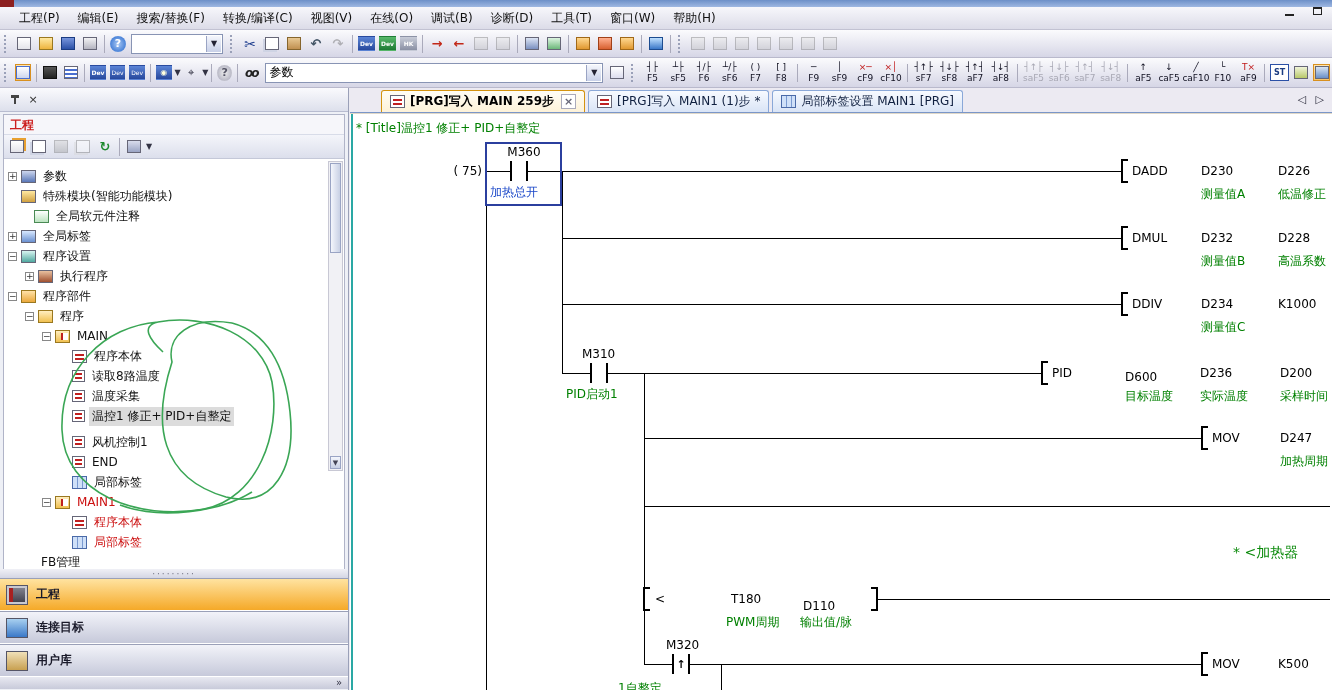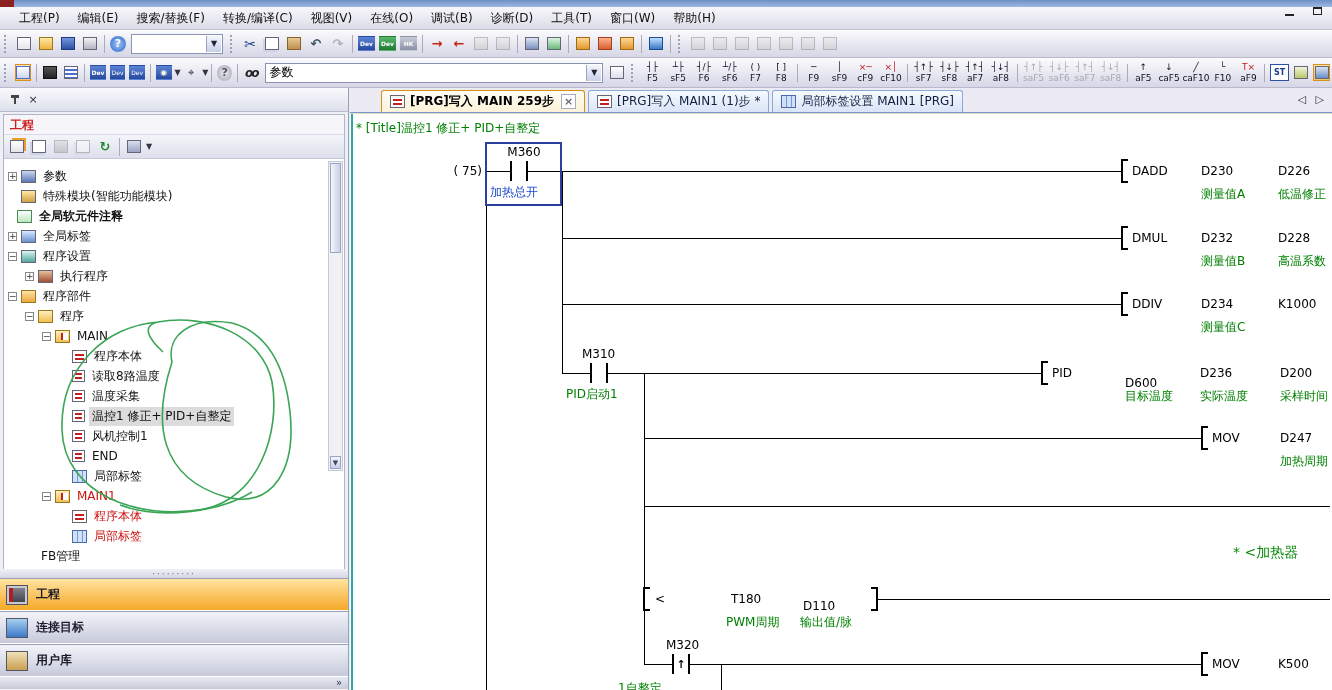--- a/index.html
+++ b/index.html
@@ -472,21 +472,21 @@
         <div class="trow" style="padding-left: 4px;">
           <span class="expander">+</span>
           <span class="ticon ti-param"></span>
           <span class="tlabel">参数</span>
         </div>
         <div class="trow" style="padding-left: 4px;">
           <span class="exp-spacer"></span>
           <span class="ticon ti-special"></span>
           <span class="tlabel">特殊模块(智能功能模块)</span>
         </div>
-        <div class="trow" style="padding-left: 0; font-weight: bold;">
+        <div class="trow" style="padding-left: 17px;">
           <span class="exp-spacer"></span>
           <span class="ticon ti-comment"></span>
           <span class="tlabel">全局软元件注释</span>
         </div>
         <div class="trow" style="padding-left: 4px;">
           <span class="expander">+</span>
           <span class="ticon ti-glabel"></span>
           <span class="tlabel">全局标签</span>
         </div>
         <div class="trow" style="padding-left: 4px;">
@@ -527,21 +527,21 @@
         <div class="trow" style="padding-left: 55px;">
           <span class="exp-spacer"></span>
           <span class="ticon ti-prgsm"></span>
           <span class="tlabel">温度采集</span>
         </div>
         <div class="trow selected" style="padding-left: 55px;">
           <span class="exp-spacer"></span>
           <span class="ticon ti-prgsm"></span>
           <span class="tlabel">温控1  修正+ PID+自整定</span>
         </div>
-        <div class="trow" style="padding-left: 55px;">
+        <div class="trow" style="padding-left: 55px; margin-top: 6px;">
           <span class="exp-spacer"></span>
           <span class="ticon ti-prgsm"></span>
           <span class="tlabel">风机控制1</span>
         </div>
         <div class="trow" style="padding-left: 55px;">
           <span class="exp-spacer"></span>
           <span class="ticon ti-prgsm"></span>
           <span class="tlabel">END</span>
         </div>
         <div class="trow" style="padding-left: 55px;">
@@ -660,21 +660,21 @@
       <span class="c" style="left:80px;top:27px">测量值C</span>
     </div>
 
     <div class="dev" style="left:232px;top:233px">M310</div>
     <div class="contact" style="left:240px;top:249px"></div>
     <div class="com" style="left:216px;top:272px">PID启动1</div>
 
     <div class="ins" style="left:691px;top:247px">
       <span class="brk-l" style="left:0;top:0"></span>
       <span style="left:11px;top:5px">PID</span>
-      <span style="left:84px;top:15px">D600</span>
+      <span style="left:84px;top:9px">D600</span>
       <span style="left:159px;top:5px">D236</span>
       <span style="left:239px;top:5px">D200</span>
       <span class="c" style="left:84px;top:27px">目标温度</span>
       <span class="c" style="left:159px;top:27px">实际温度</span>
       <span class="c" style="left:239px;top:27px">采样时间</span>
     </div>
 
     <div class="ins" style="left:851px;top:312px">
       <span class="brk-l" style="left:0;top:0"></span>
       <span style="left:11px;top:5px">MOV</span>

